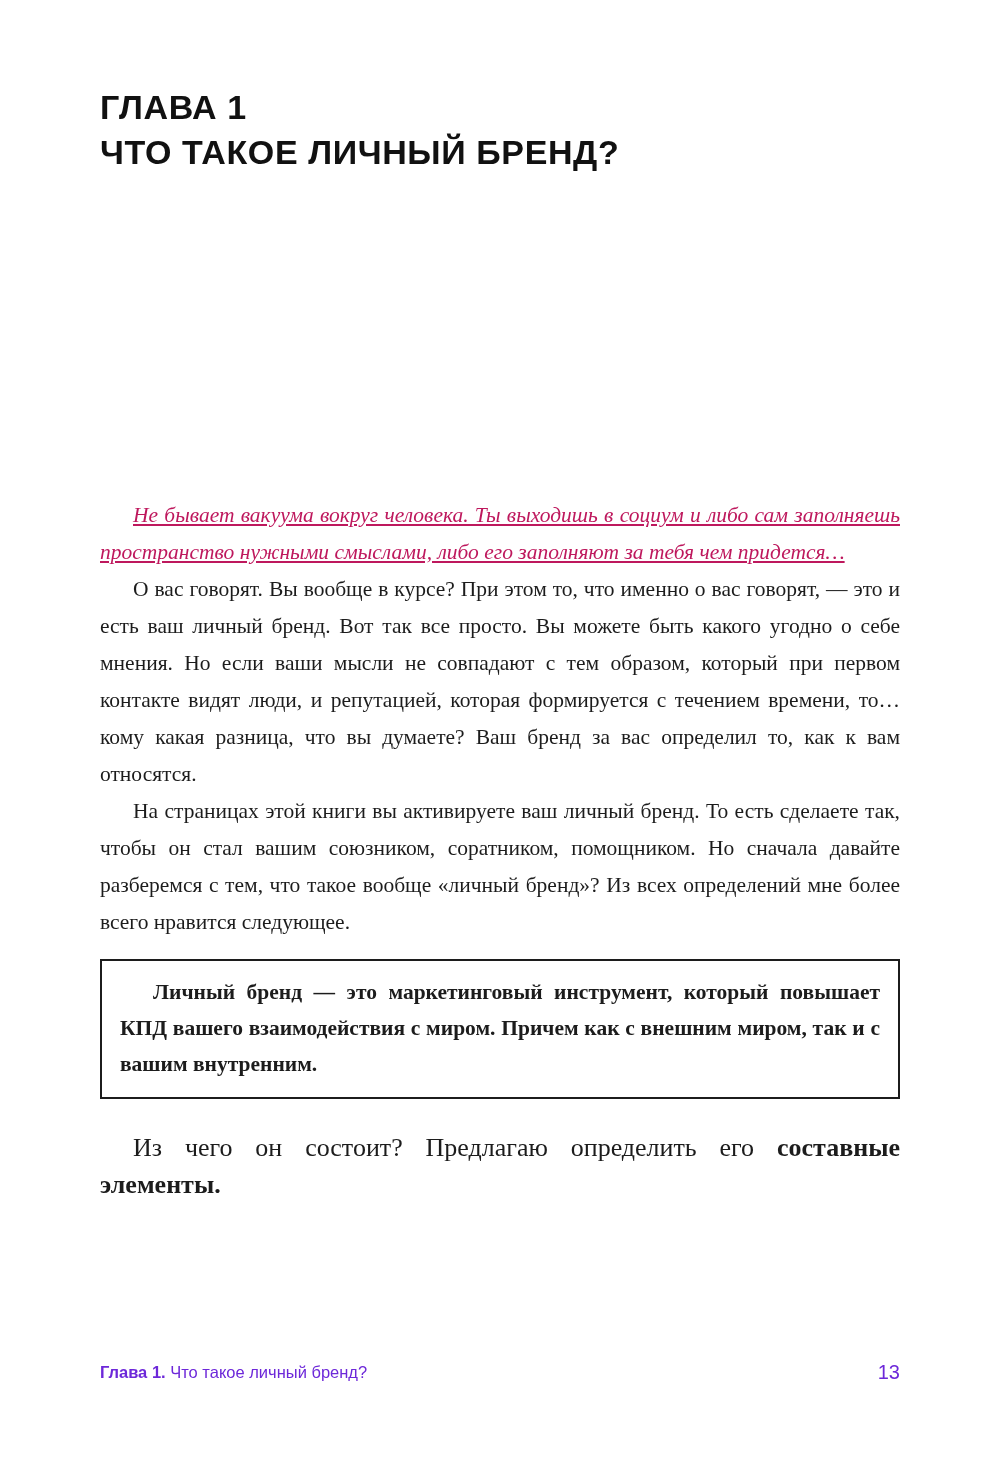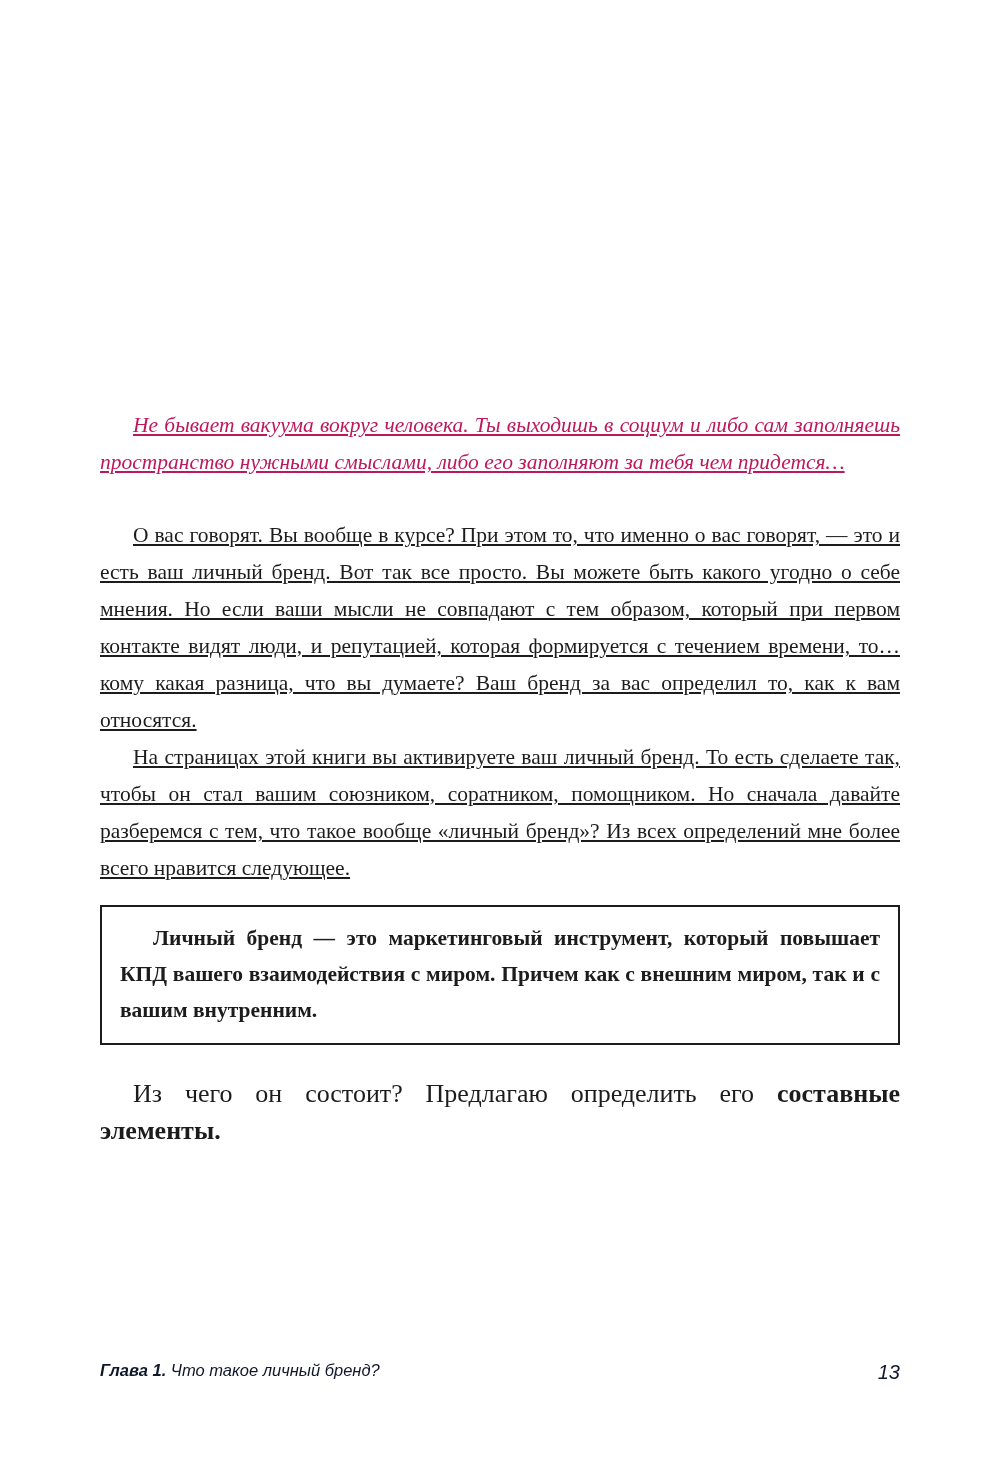--- a/index.html
+++ b/index.html
@@ -31,22 +31,20 @@
     margin-top: 322px;
     font-style: italic;
     font-size: 21.5px;
     line-height: 37px;
     text-indent: 33px;
     text-align: justify;
     color: #be185d;
     text-decoration: underline;
   }
   .body-text {
-    margin-top: 36px;
-    text-decoration: underline;
   }
   .body-text p {
     margin: 0;
     font-size: 21.5px;
     line-height: 37px;
     text-indent: 33px;
     text-align: justify;
   }
   .callout {
     margin-top: 18px;
@@ -69,39 +67,42 @@
   .closing b {
     font-weight: bold;
   }
   .page-footer {
     position: absolute;
     left: 100px;
     right: 100px;
     bottom: 98px;
     display: flex;
     justify-content: space-between;
-    align-items: flex-start;
+    align-items: center;
     font-family: "Liberation Sans", sans-serif;
     font-size: 16.5px;
-    color: #0f172a;
-    font-style: italic;
+    color: #6d28d9;
   }
   .footer-left .bold-part {
     font-weight: bold;
   }
   .footer-page-number {
     font-size: 20px;
     font-weight: normal;
   }
 </style>
 </head>
 <body>
 
 <div class="page">
 
+  <div class="chapter-heading">
+    <div>ГЛАВА 1</div>
+    <div>ЧТО ТАКОЕ ЛИЧНЫЙ БРЕНД?</div>
+  </div>
 
   <div class="epigraph">Не бывает вакуума вокруг человека. Ты выходишь в социум и либо сам заполняешь пространство нужными смыслами, либо его заполняют за тебя чем придется…</div>
 
   <div class="body-text">
     <p>О вас говорят. Вы вообще в курсе? При этом то, что именно о вас говорят, — это и есть ваш личный бренд. Вот так все просто. Вы можете быть какого угодно о себе мнения. Но если ваши мысли не совпадают с тем образом, который при первом контакте видят люди, и репутацией, которая формируется с течением времени, то… кому какая разница, что вы думаете? Ваш бренд за вас определил то, как к вам относятся.</p>
     <p>На страницах этой книги вы активируете ваш личный бренд. То есть сделаете так, чтобы он стал вашим союзником, соратником, помощником. Но сначала давайте разберемся с тем, что такое вообще «личный бренд»? Из всех определений мне более всего нравится следующее.</p>
   </div>
 
   <div class="callout">Личный бренд — это маркетинговый инструмент, который повышает КПД вашего взаимодействия с миром. Причем как с внешним миром, так и с вашим внутренним.</div>
 

